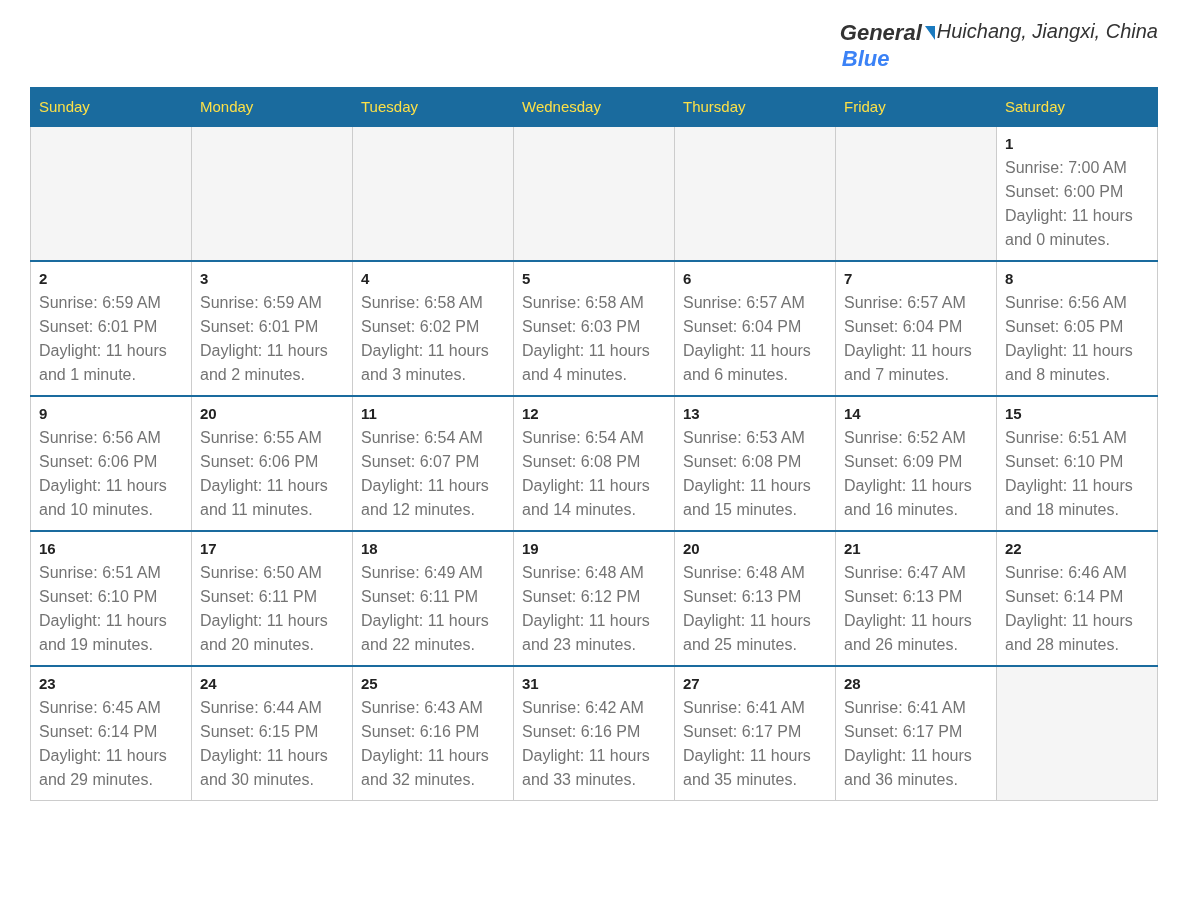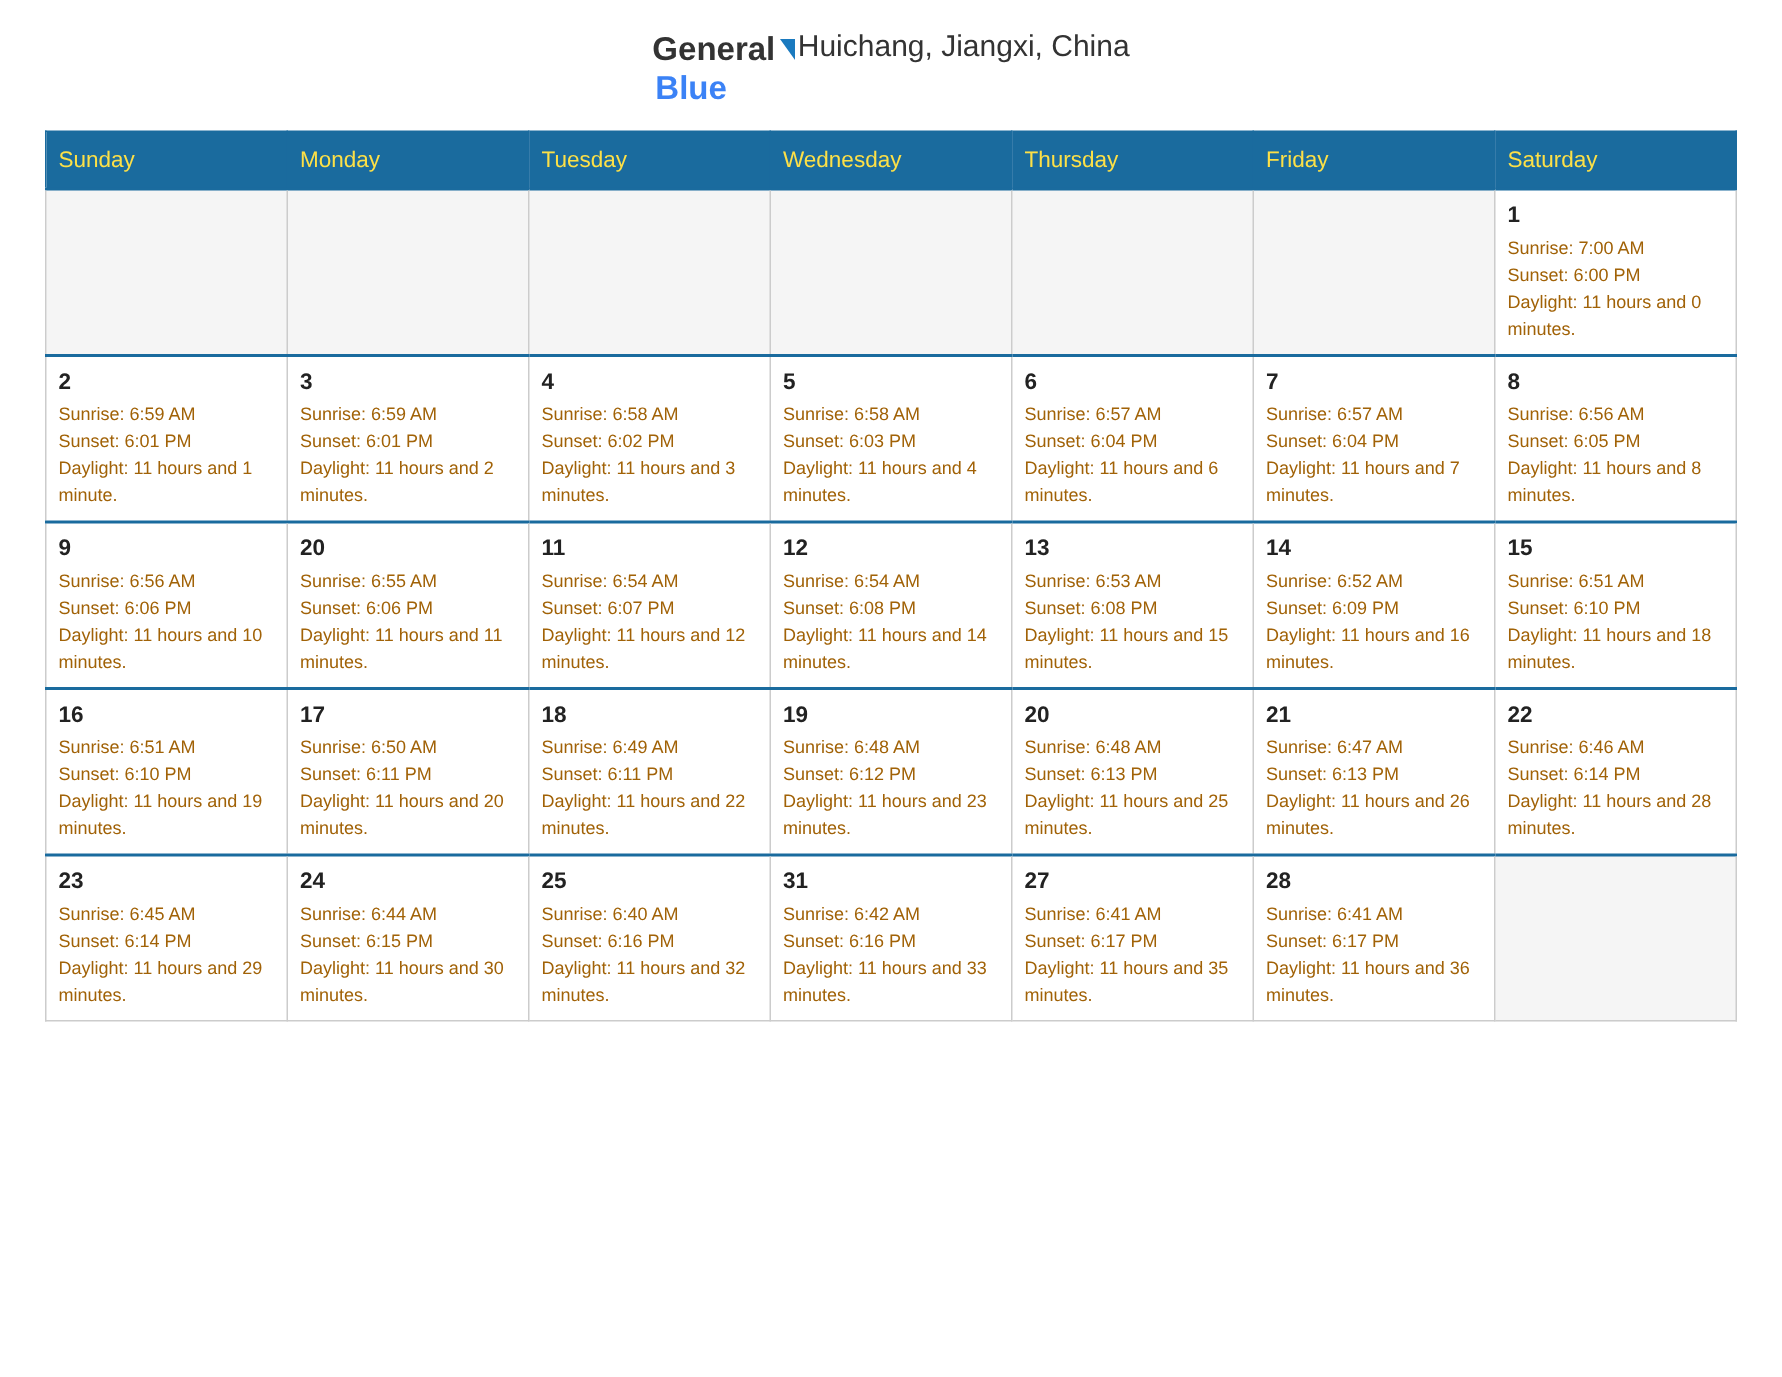--- a/index.html
+++ b/index.html
@@ -5,23 +5,24 @@
     * { box-sizing: border-box; margin: 0; padding: 0; }
     body {
       font-family: Arial, sans-serif;
       background: #fff;
       padding: 20px 30px;
       width: 1188px;
       min-height: 918px;
     }
     .header {
       display: flex;
-      justify-content: center;
+      justify-content: flex-end;
       align-items: flex-start;
       margin-bottom: 10px;
+      font-style: italic;
     }
     .logo {
       display: flex;
       flex-direction: column;
       align-items: flex-start;
     }
     .logo-top {
       display: flex;
       align-items: center;
       font-size: 22px;
@@ -89,22 +90,22 @@
     .calendar td.empty {
       background: #f5f5f5;
     }
     .day-num {
       font-size: 15px;
       font-weight: bold;
       margin-bottom: 4px;
       display: block;
     }
     .day-info {
-      font-size: 12px;
-      color: #a16207;
+      font-size: 16px;
+      color: #737373;
       line-height: 1.5;
     }
   </style>
 </head>
 <body>
 
 <div class="header">
   <div class="logo">
     <div class="logo-top">
       <span class="general">General</span>
@@ -210,21 +211,21 @@
 Sunset: 6:14 PM
 Daylight: 11 hours and 28 minutes.</span></td>
       </tr>
       <tr>
         <td><span class="day-num">23</span><span class="day-info" style="white-space: pre-line;">Sunrise: 6:45 AM
 Sunset: 6:14 PM
 Daylight: 11 hours and 29 minutes.</span></td>
         <td><span class="day-num">24</span><span class="day-info" style="white-space: pre-line;">Sunrise: 6:44 AM
 Sunset: 6:15 PM
 Daylight: 11 hours and 30 minutes.</span></td>
-        <td><span class="day-num">25</span><span class="day-info" style="white-space: pre-line;">Sunrise: 6:40 AM
+        <td><span class="day-num">25</span><span class="day-info" style="white-space: pre-line;">Sunrise: 6:43 AM
 Sunset: 6:16 PM
 Daylight: 11 hours and 32 minutes.</span></td>
         <td><span class="day-num">31</span><span class="day-info" style="white-space: pre-line;">Sunrise: 6:42 AM
 Sunset: 6:16 PM
 Daylight: 11 hours and 33 minutes.</span></td>
         <td><span class="day-num">27</span><span class="day-info" style="white-space: pre-line;">Sunrise: 6:41 AM
 Sunset: 6:17 PM
 Daylight: 11 hours and 35 minutes.</span></td>
         <td><span class="day-num">28</span><span class="day-info" style="white-space: pre-line;">Sunrise: 6:41 AM
 Sunset: 6:17 PM

